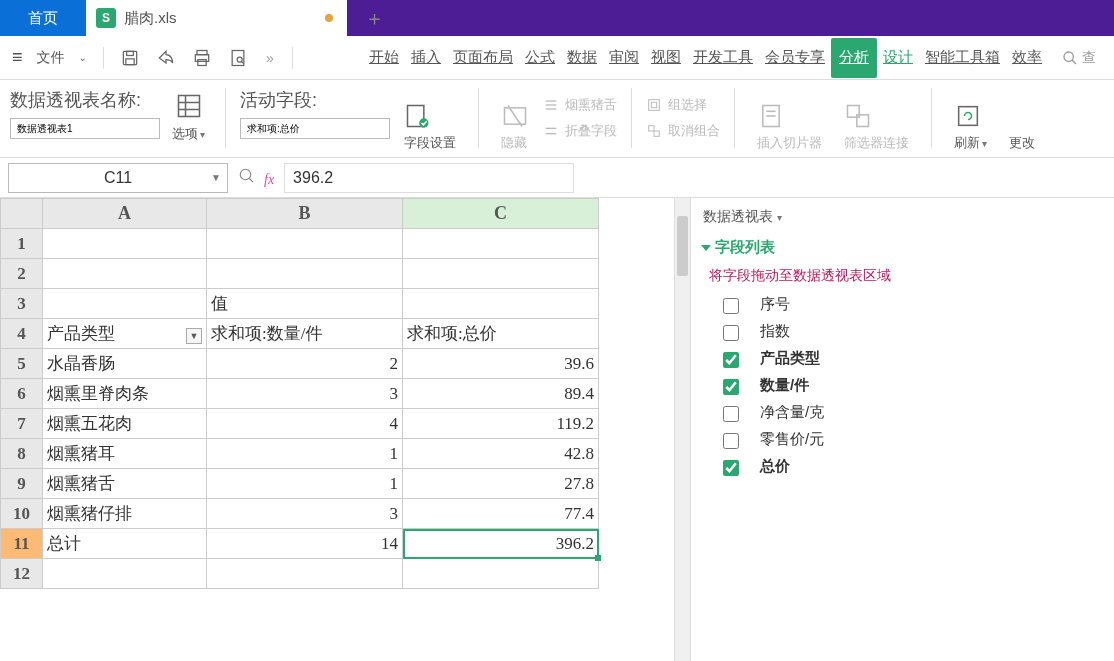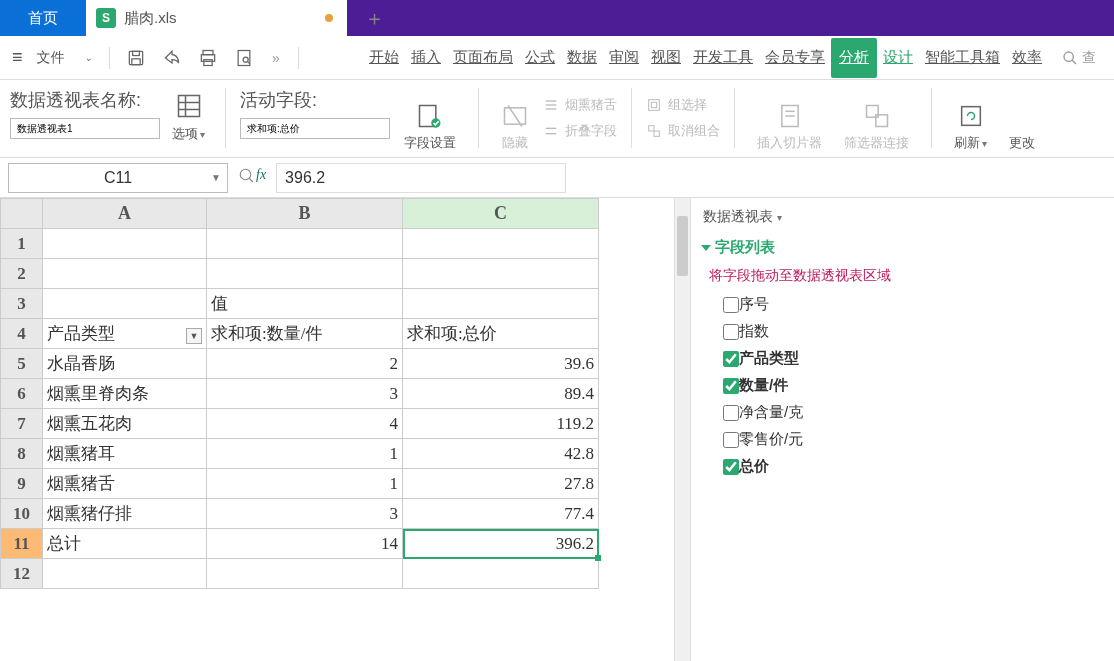--- a/index.html
+++ b/index.html
@@ -9,50 +9,50 @@
 .tab-bar { display: flex; height: 36px; background: #4c1d95; align-items: stretch; }
 .tab-home { background: #0b6fd8; color: #fff; display: flex; align-items: center; padding: 0 28px; font-size: 15px; }
 .tab-file { background: #fff; display: flex; align-items: center; padding: 0 14px 0 10px; gap: 8px; color: #555; font-size: 15px; position: relative; }
 .tab-file .app-icon { width: 20px; height: 20px; background: #2aa86f; border-radius: 3px; display: flex; align-items: center; justify-content: center; color: #fff; font-size: 12px; font-weight: bold; }
 .tab-file .dirty-dot { width: 8px; height: 8px; background: #e6a23c; border-radius: 50%; margin-left: 140px; }
 .tab-add { display: flex; align-items: center; padding: 0 18px; color: #888; font-size: 20px; }
 
 
 .menu-bar { display: flex; height: 44px; align-items: center; border-bottom: 1px solid #ddd; padding: 0 8px; gap: 4px; }
 .menu-bar .hamburger { font-size: 18px; color: #555; padding: 0 4px; }
-.menu-bar .file-btn { display: flex; align-items: center; gap: 20px; color: #555; padding: 0 6px; }
+.menu-bar .file-btn { display: flex; align-items: center; gap: 14px; color: #555; padding: 0 6px; }
 .menu-bar .sep { width: 1px; height: 22px; background: #ddd; margin: 0 6px; }
 .menu-bar .icon-btn { padding: 0 6px; color: #666; }
 .menu-bar .icon-btn svg { display: block; }
 .menu-bar .more { color: #999; padding: 0 8px; }
 .ribbon-tabs { display: flex; margin-left: auto; }
 .ribbon-tabs .rtab { padding: 0 6px; display: flex; align-items: center; height: 40px; color: #555; font-size: 15px; text-decoration: underline; }
 .ribbon-tabs .rtab.active { background: #2aa86f; color: #fff; padding: 4px 8px; height: auto; border-radius: 2px; }
 .ribbon-tabs .rtab.design { color: #2aa86f; }
 .search-icon { color: #999; padding: 0 10px; display: flex; align-items: center; gap: 4px; }
 
 
 .ribbon-panel { display: flex; height: 78px; border-bottom: 1px solid #ddd; padding: 8px 10px 4px 10px; gap: 6px; align-items: flex-start; }
 .rp-group { display: flex; flex-direction: column; gap: 6px; }
 .rp-group label { font-size: 18px; color: #555; }
 .rp-group input { border: 1px solid #bbb; padding: 4px 6px; font-size: 10px; width: 150px; }
 .rp-options { display: flex; flex-direction: column; align-items: center; gap: 2px; color: #555; font-size: 13px; padding: 0 6px; }
 .rp-options .opt-icon { padding-top: 4px; }
 .rp-sep { width: 1px; background: #ddd; height: 60px; margin: 0 8px; }
-.rp-big { display: flex; flex-direction: column; align-items: center; gap: 4px; color: #555; font-size: 13px; padding: 0 8px; justify-content: flex-end; height: 64px; }
+.rp-big { display: flex; flex-direction: column; gap: 4px; color: #555; font-size: 13px; padding: 0 8px; justify-content: flex-end; height: 64px; }
 .rp-big.disabled { color: #bbb; }
 .rp-small-col { display: flex; flex-direction: column; gap: 8px; justify-content: center; height: 60px; }
 .rp-small { display: flex; align-items: center; gap: 6px; color: #555; font-size: 13px; }
 .rp-small.disabled { color: #bbb; }
 
 
 .formula-bar { display: flex; height: 40px; align-items: center; border-bottom: 1px solid #ddd; padding: 6px 8px; gap: 10px; }
 .name-box { border: 1px solid #bbb; width: 220px; height: 30px; display: flex; align-items: center; justify-content: center; position: relative; font-size: 16px; font-family: "Times New Roman", serif; }
 .name-box .dd { position: absolute; right: 6px; color: #777; font-size: 10px; }
-.fx-area { display: flex; align-items: flex-start; color: #0f766e; }
+.fx-area { display: flex; align-items: flex-end; gap: 8px; color: #ec4899; }
 .fx-area .fx { font-style: italic; font-family: serif; }
 .formula-input { border: 1px solid #ddd; flex: 0 0 290px; height: 30px; padding: 0 8px; font-size: 16px; font-family: "Times New Roman", serif; display: flex; align-items: center; }
 
 
 .main { display: flex; height: calc(661px - 36px - 44px - 78px - 40px); }
 .sheet-area { position: relative; flex: 0 0 690px; }
 .side-panel { flex: 1; border-left: 1px solid #ddd; padding: 10px 12px; }
 
 
 .grid { border-collapse: collapse; table-layout: fixed; }
@@ -73,21 +73,21 @@
 .dd-btn { border: 1px solid #aaa; width: 16px; height: 16px; display: inline-flex; align-items: center; justify-content: center; font-size: 9px; color: #555; float: right; margin-top: 6px; background: #f5f5f5; }
 .scroll-v { position: absolute; right: 0; top: 0; width: 16px; bottom: 0; background: #f0f0f0; border-left: 1px solid #ddd; }
 .scroll-v .thumb { position: absolute; top: 18px; left: 2px; right: 2px; height: 60px; background: #ccc; border-radius: 2px; }
 
 
 .side-panel .panel-title { color: #555; font-size: 14px; display: flex; align-items: center; gap: 4px; margin-bottom: 12px; }
 .side-panel .section-title { color: #2aa86f; font-weight: bold; font-size: 15px; margin-bottom: 10px; display: flex; align-items: center; gap: 6px; }
 .side-panel .section-title::before { content: ''; border-left: 6px solid #2aa86f; border-top: 5px solid transparent; border-bottom: 5px solid transparent; transform: rotate(90deg); }
 .side-panel .hint { color: #be185d; font-size: 14px; margin-bottom: 10px; padding-left: 6px; }
 .field-list { display: flex; flex-direction: column; gap: 8px; padding-left: 20px; }
-.field-item { display: flex; align-items: center; gap: 0; font-size: 15px; }
+.field-item { display: flex; align-items: flex-end; gap: 21px; font-size: 15px; }
 .field-item input[type=checkbox] { width: 16px; height: 16px; accent-color: #2aa86f; }
 .field-item.checked label { font-weight: bold; }
 .chevron-down { font-size: 10px; color: #777; }
 </style>
 </head>
 <body>
 
 <div class="tab-bar">
   <div class="tab-home">首页</div>
   <div class="tab-file">

